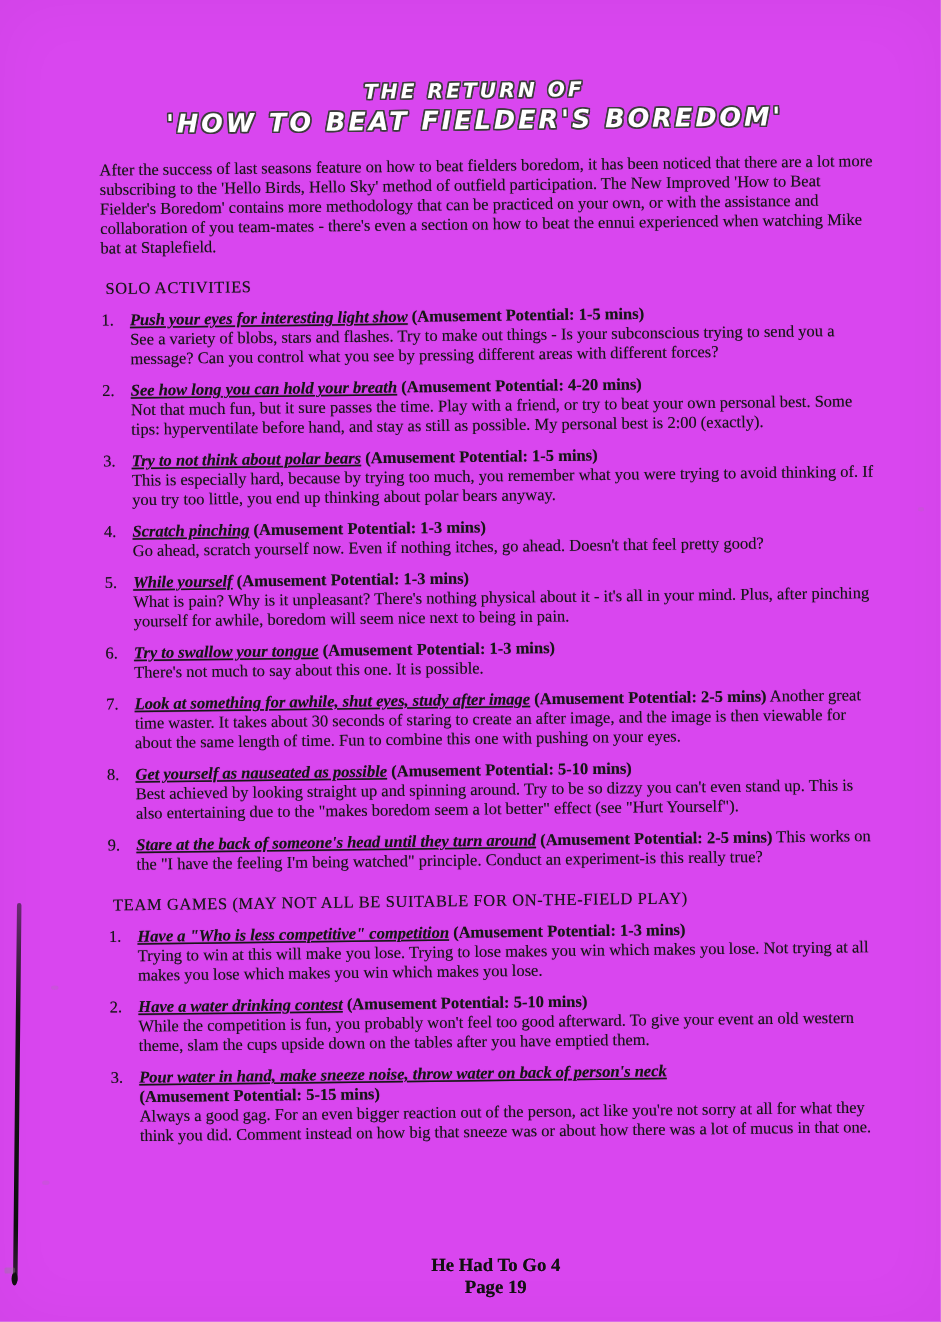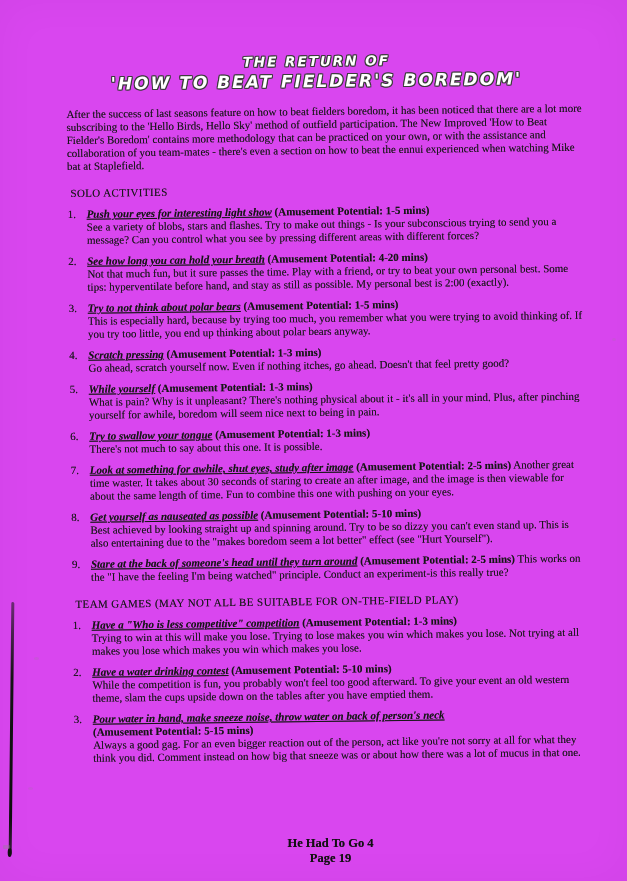--- a/index.html
+++ b/index.html
@@ -138,21 +138,21 @@
     <span class="num">3.</span>
     <div class="itext">
       <span class="ititle">Try to not think about polar bears</span><span class="sep"> </span><span class="ipot">(Amusement Potential: 1-5 mins)</span>
       <div class="ibody">This is especially hard, because by trying too much, you remember what you were trying to avoid thinking of. If you try too little, you end up thinking about polar bears anyway.</div>
     </div>
   </div>
 
   <div class="item">
     <span class="num">4.</span>
     <div class="itext">
-      <span class="ititle">Scratch pressing</span><span class="sep"> </span><span class="ipot">(Amusement Potential: 1-3 mins)</span>
+      <span class="ititle">Scratch pinching</span><span class="sep"> </span><span class="ipot">(Amusement Potential: 1-3 mins)</span>
       <div class="ibody">Go ahead, scratch yourself now. Even if nothing itches, go ahead. Doesn't that feel pretty good?</div>
     </div>
   </div>
 
   <div class="item">
     <span class="num">5.</span>
     <div class="itext">
       <span class="ititle">While yourself</span><span class="sep"> </span><span class="ipot">(Amusement Potential: 1-3 mins)</span>
       <div class="ibody">What is pain? Why is it unpleasant? There's nothing physical about it - it's all in your mind. Plus, after pinching yourself for awhile, boredom will seem nice next to being in pain.</div>
     </div>

